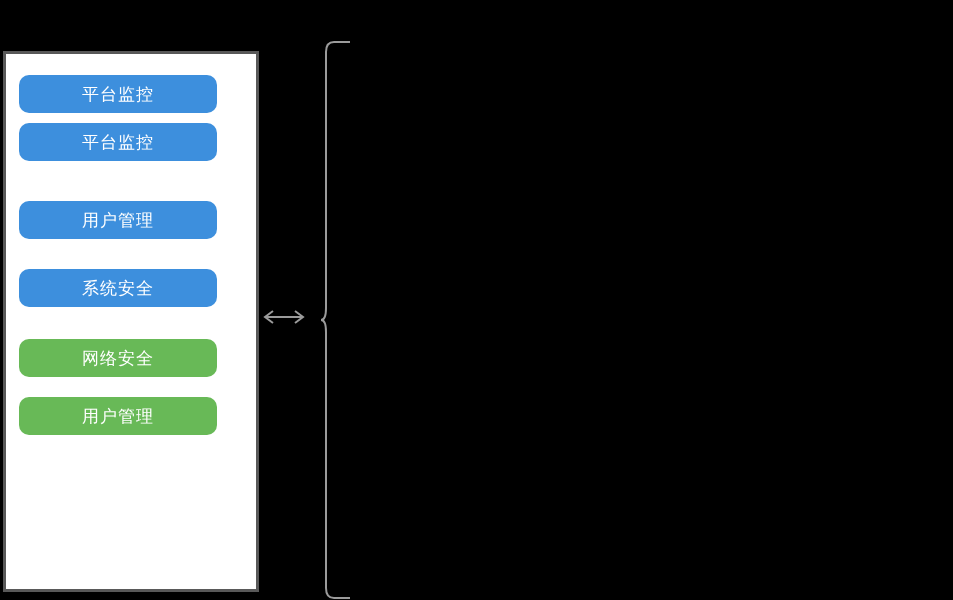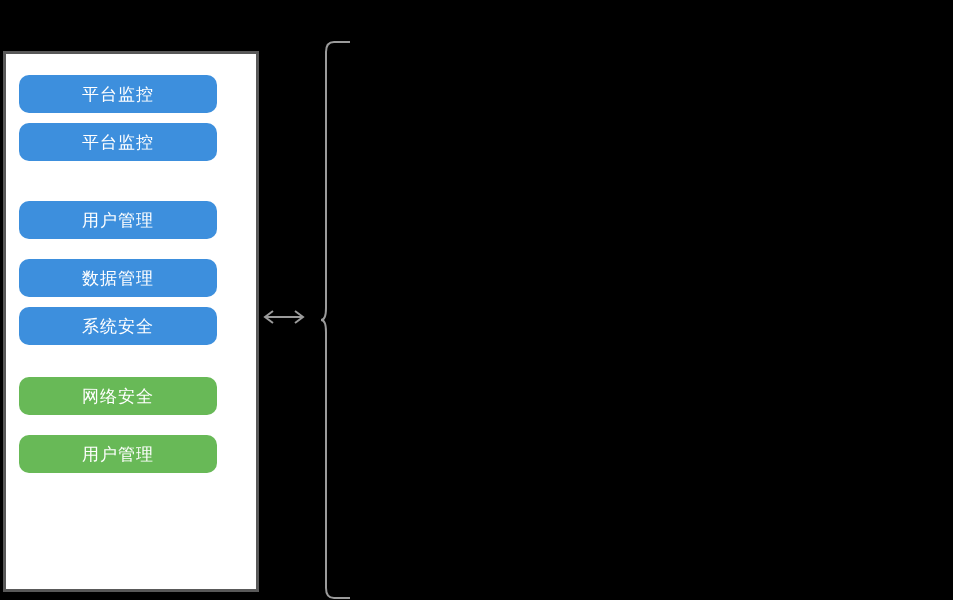--- a/index.html
+++ b/index.html
@@ -94,21 +94,20 @@
   <div class="panel">
     <div class="chip-list">
 
       <div class="chip blue">平台监控</div>
       <div class="gap-small"></div>
       <div class="chip blue">平台监控</div>
       <div class="gap-mid"></div>
       <div class="gap-mid"></div>
       <div class="chip blue">用户管理</div>
       <div class="gap-mid"></div>
-      <div class="chip blue">数据管理</div>
       <div class="gap-small"></div>
       <div class="chip blue">系统安全</div>
 
       <div class="gap-group"></div>
 
       <div class="chip green">网络安全</div>
       <div class="gap-small"></div>
       <div class="gap-small"></div>
       <div class="chip green">用户管理</div>
 

